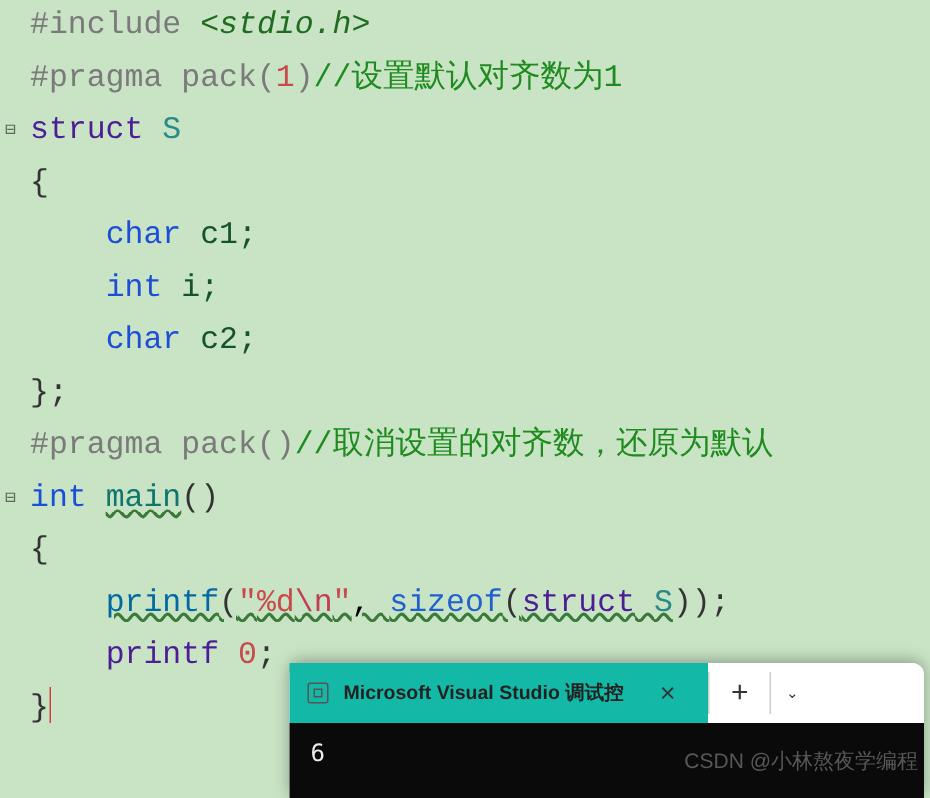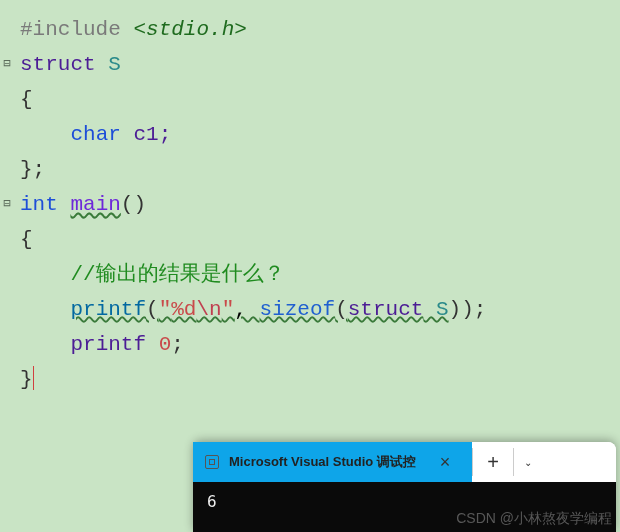--- a/index.html
+++ b/index.html
@@ -10,21 +10,21 @@
     body {
       width: 620px;
       height: 532px;
       background: #c9e4c5;
       font-family: 'Consolas', 'Courier New', monospace;
       font-size: 21px;
       position: relative;
       overflow: hidden;
     }
     .code-editor {
-      padding: 12px 0;
+      padding: 0 0;
       line-height: 35px;
     }
     .line {
       white-space: pre;
       position: relative;
       padding-left: 20px;
     }
     .gutter {
       position: absolute;
       left: 0;
@@ -37,22 +37,22 @@
     }
     .directive { color: #7a7a7a; }
     .include-bracket { color: #1f6b1f; }
     .include-lib { font-style: italic; color: #1f6b1f; }
     .number { color: #c94a4a; }
     .comment { color: #1f8b1f; }
     .keyword { color: #4c1d95; }
     .type { color: #1d4ed8; }
     .struct-name { color: #2a8a8a; }
     .brace { color: #333; }
-    .identifier { color: #4c1d95; }
-    .func-name { color: #6d28d9; text-decoration: underline; text-decoration-style: wavy; text-decoration-color: #3a7a3a; }
+    .identifier { color: #14532d; }
+    .func-name { color: #0f766e; text-decoration: underline; text-decoration-style: wavy; text-decoration-color: #3a7a3a; }
     .string { color: #c94a4a; }
     .escape { color: #c04050; }
     .call { color: #0369a1; }
     .sizeof-kw { color: #2060d0; }
     .wavy-under {
       text-decoration: underline;
       text-decoration-style: wavy;
       text-decoration-color: #3a7a3a;
       text-decoration-thickness: 2px;
     }
@@ -80,21 +80,21 @@
       background: #fff;
       border-radius: 8px 8px 0 0;
       font-family: 'Segoe UI', sans-serif;
       font-size: 13px;
     }
     .tab {
       display: flex;
       align-items: center;
       padding: 16px 12px;
       gap: 10px;
-      background: #0ea5e9;
+      background: #14b8a6;
     }
     .tab-icon {
       width: 14px;
       height: 14px;
       border: 1px solid #555;
       border-radius: 2px;
       position: relative;
     }
     .tab-icon::after {
       content: '';
@@ -136,39 +136,42 @@
     .terminal-body {
       background: #0a0a0a;
       color: #eee;
       padding: 10px 14px;
       font-family: 'Consolas', monospace;
       font-size: 16px;
       height: 50px;
     }
     .watermark {
       position: absolute;
-      bottom: 4px;
+      bottom: 15px;
       right: 8px;
       color: rgba(120,120,120,0.7);
       font-family: 'Microsoft YaHei', sans-serif;
       font-size: 14px;
     }
   </style>
 </head>
 <body>
 
 <div class="code-editor">
   <div class="line"><span class="directive">#include</span><span class="include-bracket"> &lt;</span><span class="include-lib">stdio.h</span><span class="include-bracket">&gt;</span></div>
+  <div class="line"><span class="directive">#pragma pack</span><span class="directive">(</span><span class="number">1</span><span class="directive">)</span><span class="comment">//设置默认对齐数为1</span></div>
   <div class="line"><span class="gutter">⊟</span><span class="keyword">struct</span><span class="struct-name"> S</span></div>
   <div class="line"><span class="brace">{</span></div>
   <div class="line"><span>    </span><span class="type">char</span><span class="identifier"> c1;</span></div>
+  <div class="line"><span>    </span><span class="type">int</span><span class="identifier"> i;</span></div>
+  <div class="line"><span>    </span><span class="type">char</span><span class="identifier"> c2;</span></div>
   <div class="line"><span class="brace">};</span></div>
+  <div class="line"><span class="directive">#pragma pack</span><span class="directive">()</span><span class="comment">//取消设置的对齐数，还原为默认</span></div>
   <div class="line"><span class="gutter">⊟</span><span class="type">int</span><span> </span><span class="func-name">main</span><span class="brace">()</span></div>
   <div class="line"><span class="brace">{</span></div>
-  <div class="line"><span>    </span><span class="comment">//输出的结果是什么？</span></div>
   <div class="line"><span>    </span><span class="call wavy-under">printf</span><span class="brace wavy-under">(</span><span class="string wavy-under">"</span><span class="string wavy-under">%d</span><span class="escape wavy-under">\n</span><span class="string wavy-under">"</span><span class="wavy-under">, </span><span class="sizeof-kw wavy-under">sizeof</span><span class="brace wavy-under">(</span><span class="keyword wavy-under">struct</span><span class="struct-name wavy-under"> S</span><span class="brace">));</span></div>
   <div class="line"><span>    </span><span class="keyword">printf</span><span> </span><span class="number">0</span><span class="brace">;</span></div>
   <div class="line"><span class="brace">}</span><span class="cursor"></span></div>
 </div>
 
 <div class="terminal-window">
   <div class="tab-bar">
     <div class="tab">
       <span class="tab-icon"></span>
       <span class="tab-title">Microsoft Visual Studio 调试控</span>

